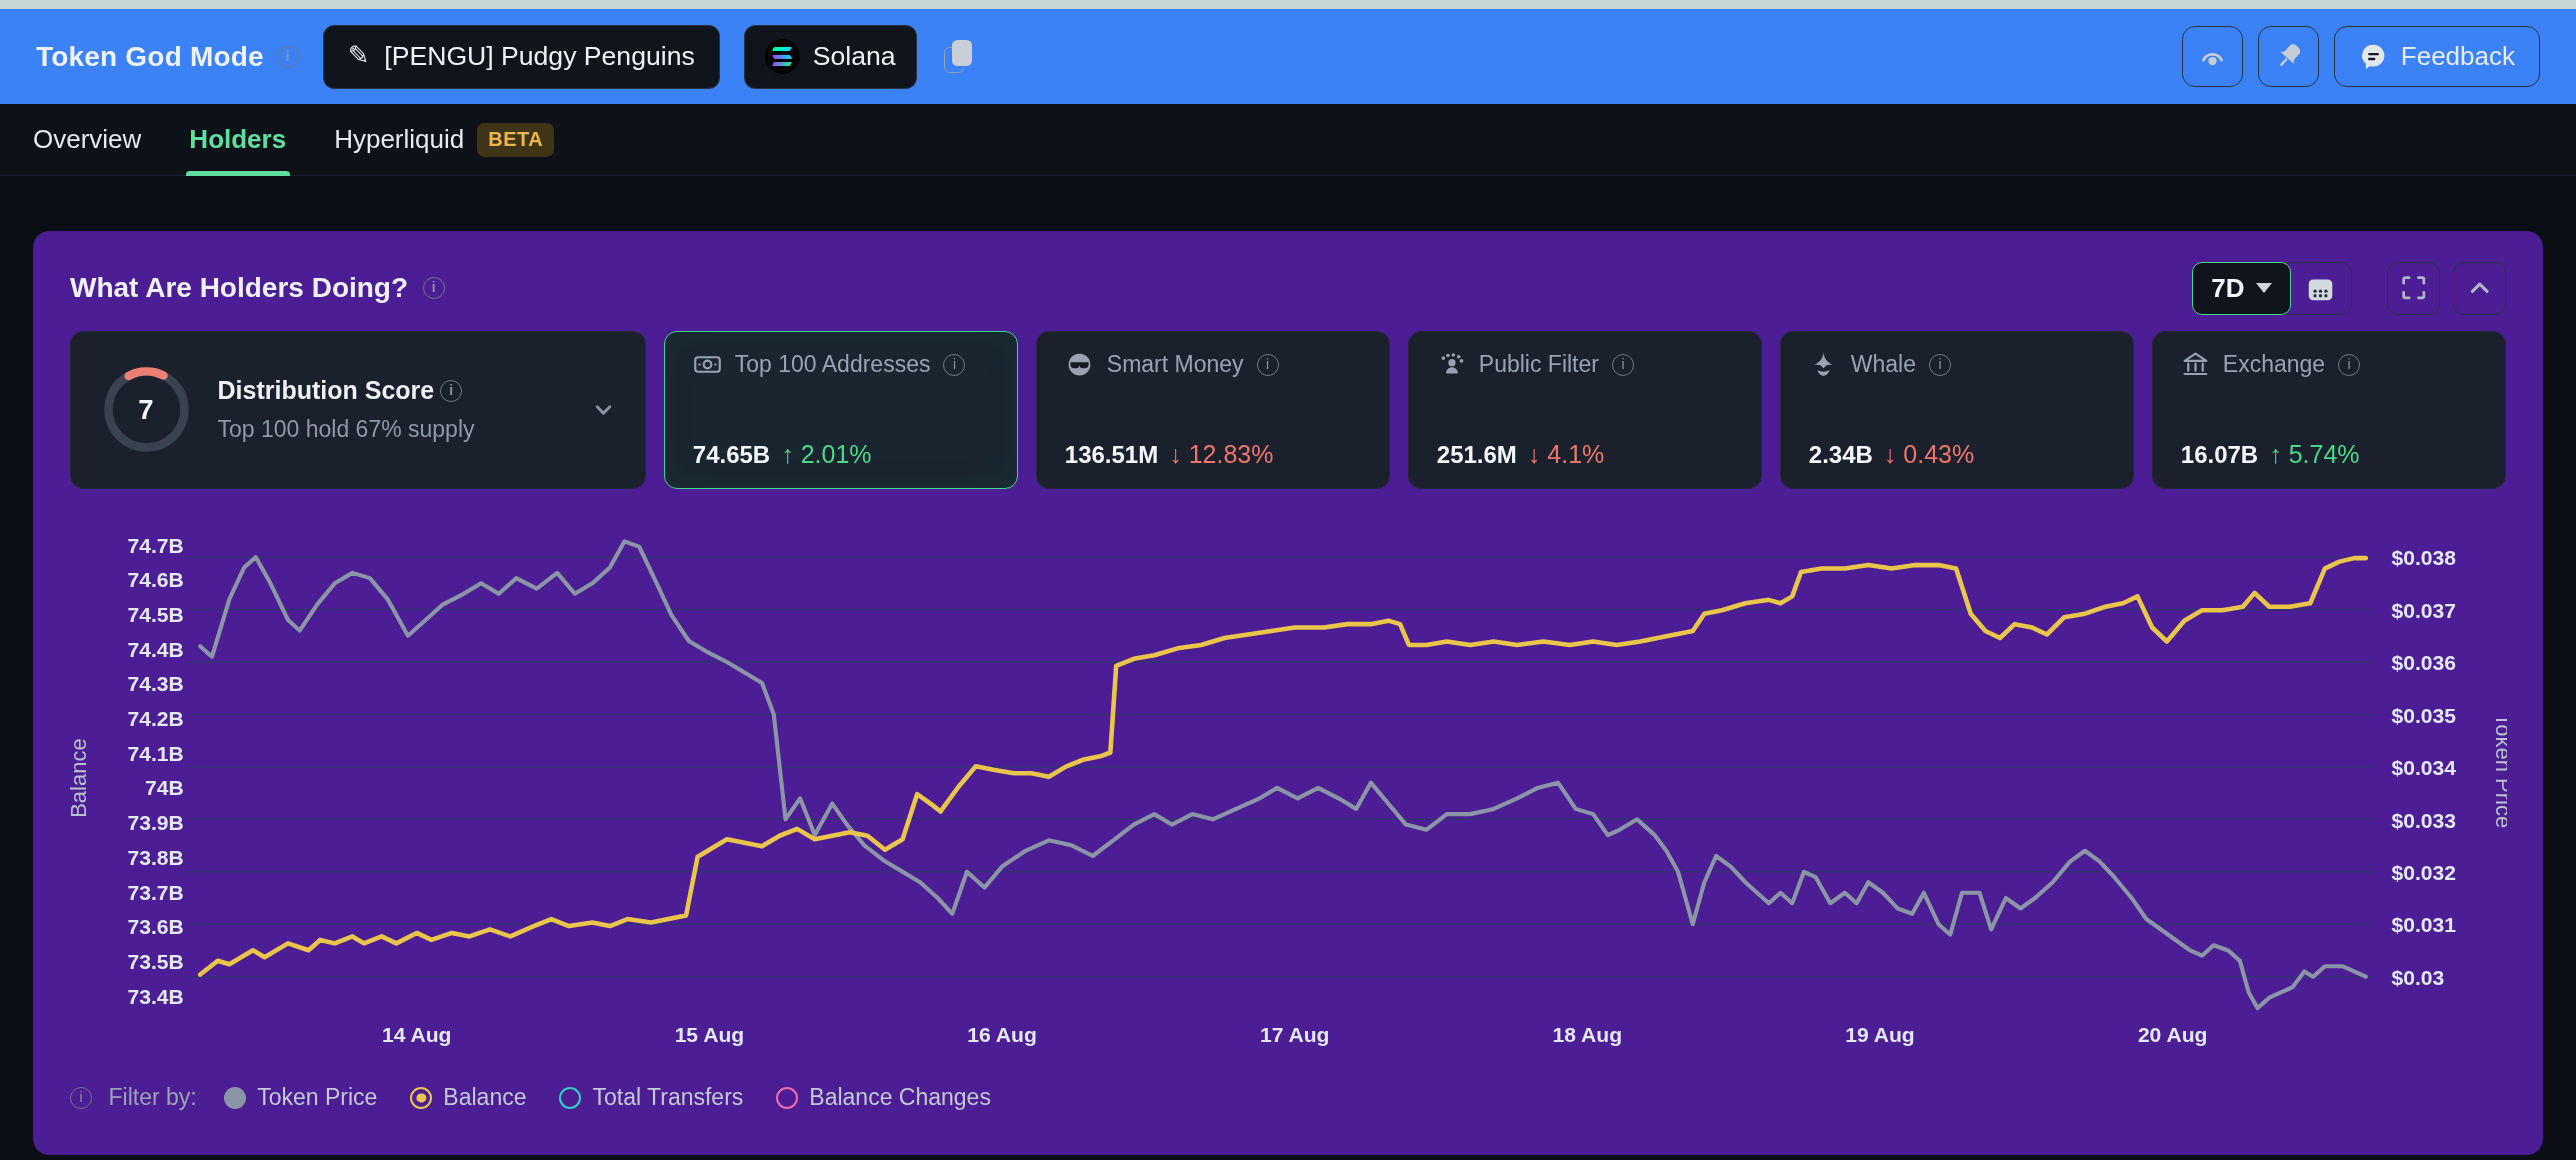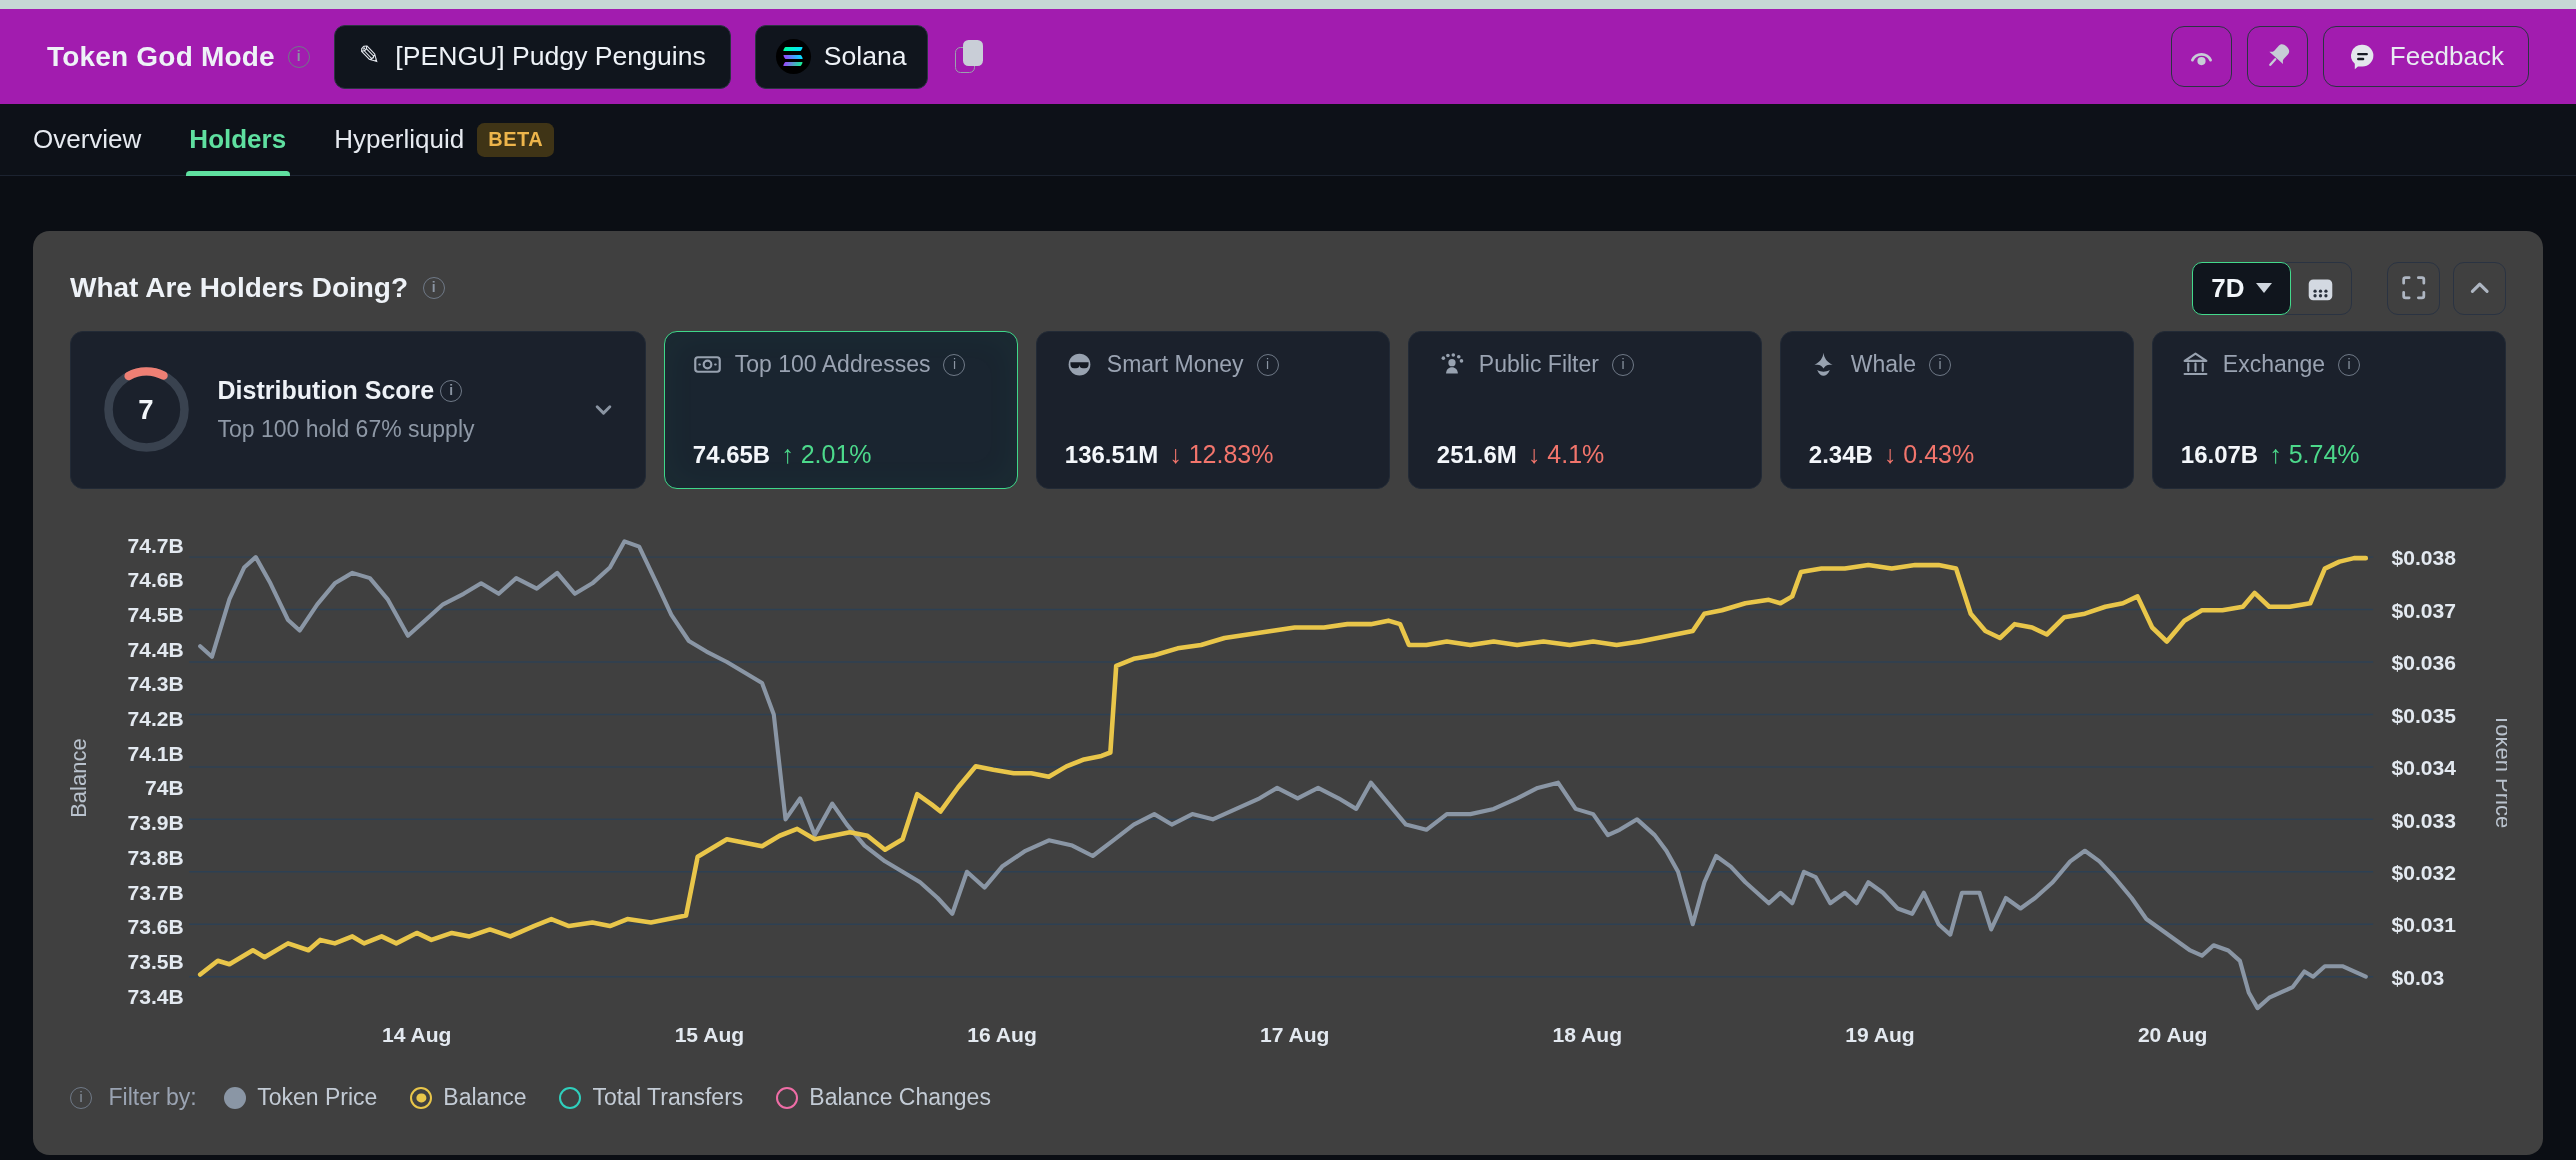--- a/index.html
+++ b/index.html
@@ -5,21 +5,21 @@
   * { margin:0; padding:0; box-sizing:border-box; }
   html,body { background:#0b0e14; }
   body {
     width:2576px; height:1161px; overflow:hidden;
     font-family:"Liberation Sans","DejaVu Sans",sans-serif;
     color:#eef2f7; position:relative;
   }
   .top-strip { height:9.2px; background:#c6d7d5; }
 
   
-  .app-header { height:95px; display:flex; align-items:center; padding:0 47px; gap:24px; background:#a21caf; }
+  .app-header { height:95px; display:flex; align-items:center; padding:0 36px; gap:24px; background:#3b82f6; }
   .app-title { font-size:28px; font-weight:bold; letter-spacing:0.2px; display:flex; align-items:center; gap:13px; }
   .info { width:22px; height:22px; border:1.4px solid #6f7987; border-radius:50%; display:inline-flex; align-items:center; justify-content:center; flex:none; }
   .info::after { content:"i"; font-size:13.8px; color:#8b95a3; line-height:1; }
   .pill { display:flex; align-items:center; gap:14.7px; border:0.9px solid #2b3442; border-radius:11px; padding:0 24px; height:64px; font-size:26.6px; background:#10151d; }
   .pencil { font-size:26px; color:#e8ecf2; transform:translateY(-0.9px); }
   .sol-circle { width:35px; height:35px; border-radius:50%; background:#000; display:flex; flex-direction:column; justify-content:center; gap:3.7px; align-items:center; flex:none; }
   .sol-bar { width:18.3px; height:3.7px; border-radius:0.9px; }
   .sol-bar:nth-child(1){ background:linear-gradient(90deg,#00ffa3,#03e1ff); transform:skewX(-25deg); }
   .sol-bar:nth-child(2){ background:linear-gradient(90deg,#9945ff,#03e1ff); transform:skewX(25deg); }
   .sol-bar:nth-child(3){ background:linear-gradient(90deg,#9945ff,#14f195); transform:skewX(-25deg); }
@@ -31,21 +31,21 @@
   .feedback-btn { height:61px; border:0.9px solid #2b3442; border-radius:13px; display:flex; align-items:center; gap:13px; padding:0 24px; font-size:26px; color:#e8ecf2; background:transparent; }
 
   
   .tabs { display:flex; align-items:stretch; gap:48px; padding:0 33px; height:72px; border-bottom:0.9px solid #1c2330; background:#0d1118; }
   .tab { display:flex; align-items:center; gap:13px; font-size:26px; color:#e6eaf0; position:relative; cursor:pointer; }
   .tab.active { color:#5fe0a0; font-weight:bold; }
   .tab.active::after { content:""; position:absolute; left:-3.7px; right:-3.7px; bottom:-0.9px; height:4.6px; border-radius:3.7px 3.7px 0 0; background:#5fe0a0; }
   .beta-badge { background:#3f3416; color:#edb54b; font-size:20px; font-weight:bold; padding:5.5px 11px; border-radius:7.3px; letter-spacing:0.5px; }
 
   
-  .panel { margin:55px 33px 7.3px; height:924px; background:#404040; border-radius:16.5px; padding:27.5px 37px; }
+  .panel { margin:55px 33px 7.3px; height:924px; background:#4c1d95; border-radius:16.5px; padding:27.5px 37px; }
   .panel-header { display:flex; align-items:center; height:59px; margin-bottom:13px; }
   .panel-title { font-size:28px; font-weight:bold; display:flex; align-items:center; gap:14.7px; }
   .panel-controls { margin-left:auto; display:flex; align-items:center; gap:13px; }
   .range-group { display:flex; align-items:stretch; border:0.9px solid #2a3342; border-radius:11px; }
   .range-selected { border:1.8px solid #43d98c; border-radius:10px; margin:-0.9px; height:53px; display:flex; align-items:center; gap:11px; padding:0 18.3px; font-size:26px; font-weight:600; color:#f2f6fa; background:#10151d;justify-content:space-between; }
   .caret-down { width:0; height:0; border-left:8.3px solid transparent; border-right:8.3px solid transparent; border-top:10px solid #cfd6de; }
   .range-cal { width:61px; display:flex; align-items:center; justify-content:center; }
   .sq-btn { width:53px; height:53px; border:0.9px solid #2a3342; border-radius:11px; display:flex; align-items:center; justify-content:center; background:transparent; }
   .sq-btn.first { margin-left:22px; }
 

